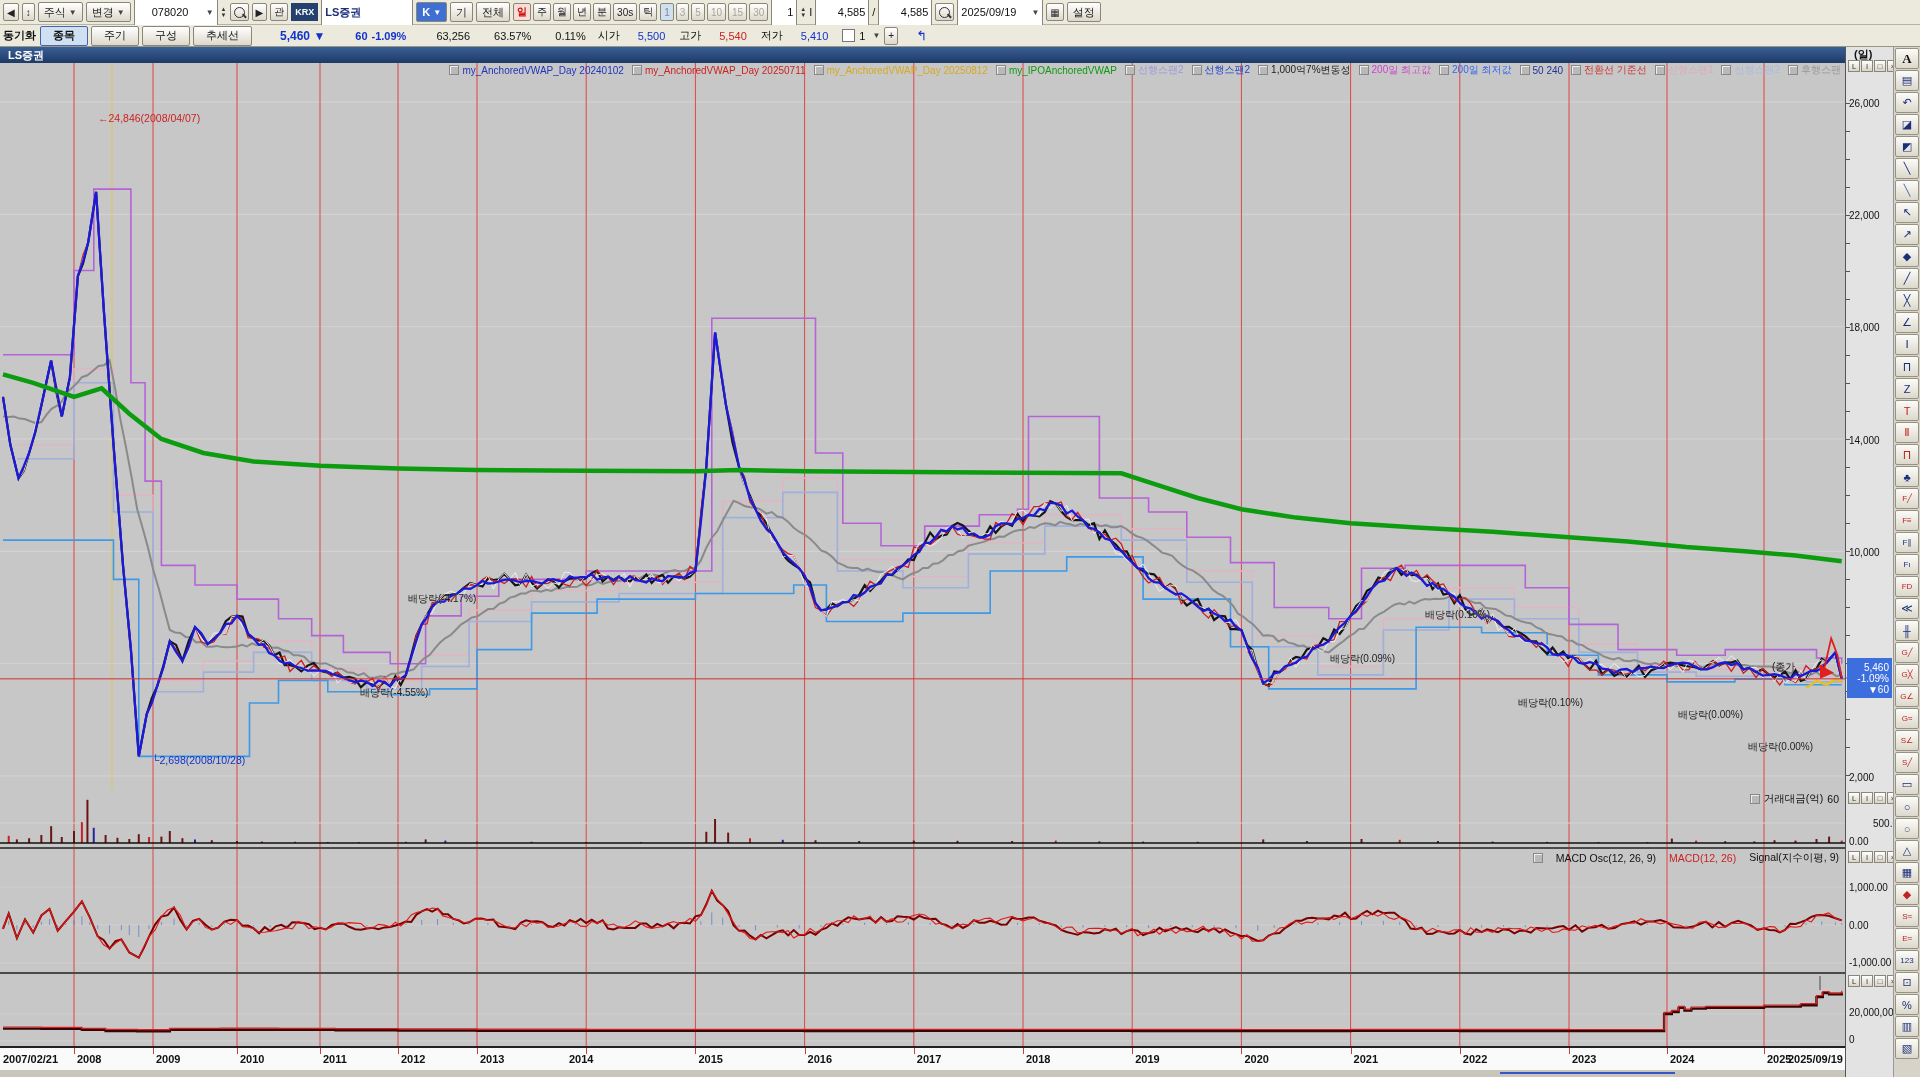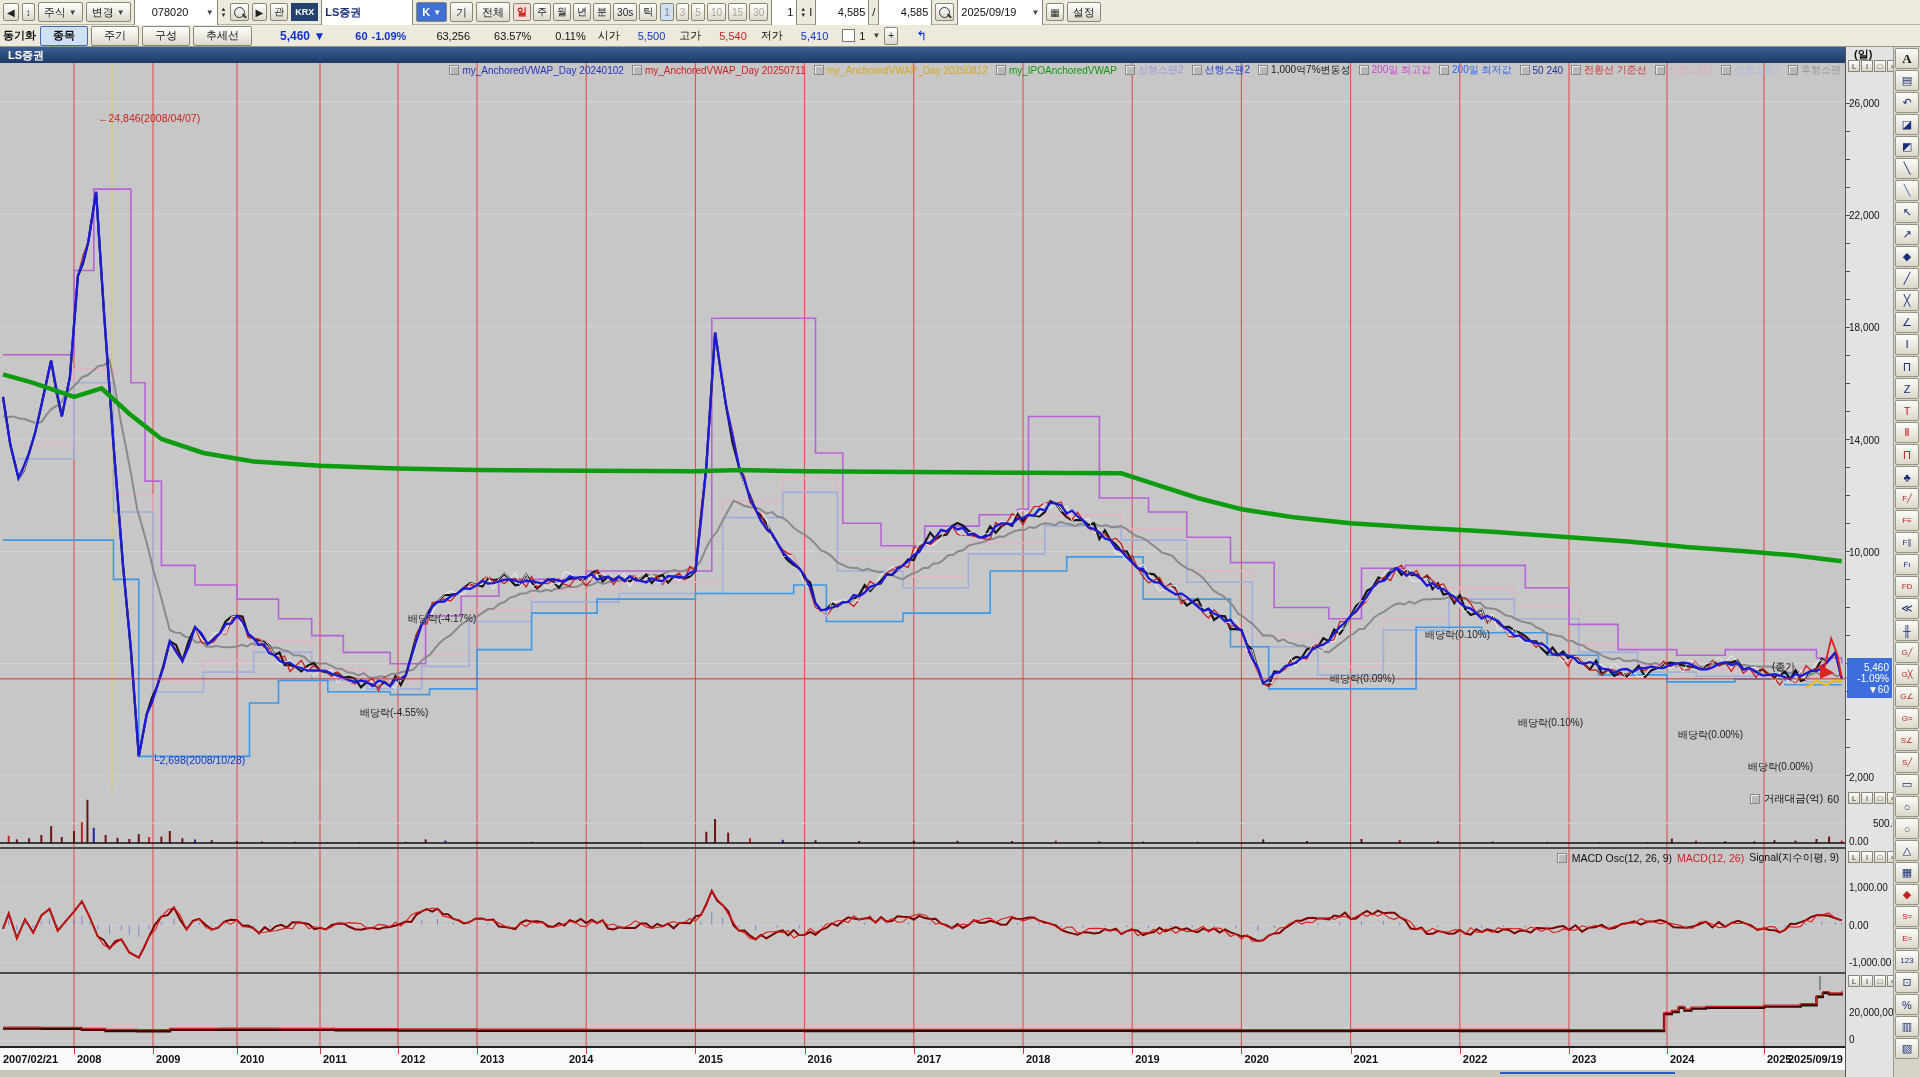--- a/index.html
+++ b/index.html
@@ -39,21 +39,21 @@
   .panel{background:#c7c7c7;}
   #main-panel{left:0;top:63px;width:1845px;height:727px;}
   #vol-panel{left:0;top:790px;width:1845px;height:57px;}
   #macd-panel{left:0;top:849px;width:1845px;height:123px;}
   #shares-panel{left:0;top:974px;width:1845px;height:72px;}
   .sep{left:0;width:1845px;background:#4a4a4a;height:2px;}
   #legend-row{left:0;top:63px;width:1841px;height:14px;display:flex;justify-content:flex-end;align-items:center;
               gap:8px;font-size:10px;pointer-events:auto;}
   .lg-item{display:inline-flex;align-items:center;gap:3px;white-space:nowrap;}
   .lg-mark{width:8px;height:8px;background:#b9b9b9;border:1px solid #888;box-shadow:inset 1px 1px 0 #eee;}
-  .evt{position:absolute;font-size:10px;color:#222;white-space:nowrap;text-shadow:0 0 2px #c7c7c7;margin-top:20px;}
+  .evt{position:absolute;font-size:10px;color:#222;white-space:nowrap;text-shadow:0 0 2px #c7c7c7;}
   .callout{position:absolute;font-size:10.5px;white-space:nowrap;}
   
   #axis-col{left:1845px;top:47px;width:48px;height:1030px;background:#e3e3e3;border-left:1px solid #555;box-sizing:border-box;}
   .axis-label{position:absolute;left:3px;font-size:10px;color:#111;white-space:nowrap;transform:translateY(-50%);}
   .axis-tickmarks{position:absolute;left:0;width:4px;}
   .unit-label{position:absolute;left:8px;top:0px;font-weight:bold;font-size:11px;}
   .winbtns{position:absolute;display:flex;gap:1px;left:2px;}
   .wb{width:10px;height:10px;font-size:7.5px;display:inline-flex;align-items:center;justify-content:center;
       background:linear-gradient(#fff,#d8d4c8);border:1px solid #8a8778;color:#333;}
   #price-tag{position:absolute;left:1px;width:45px;height:40px;background:#3d6ede;color:#fff;font-size:10px;
@@ -502,21 +502,21 @@
         <line x1="1744.5999999999956" y1="76" x2="1744.5999999999956" y2="75.3" stroke="#5577cc" stroke-width="1" opacity="0.7"></line>
         <line x1="1764" y1="76" x2="1764" y2="77.26" stroke="#5577cc" stroke-width="1" opacity="0.7"></line>
         <line x1="1785.000000000006" y1="76" x2="1785.000000000006" y2="77.82" stroke="#5577cc" stroke-width="1" opacity="0.7"></line>
         <line x1="1806.0000000000118" y1="76" x2="1806.0000000000118" y2="74.18" stroke="#5577cc" stroke-width="1" opacity="0.7"></line>
         <line x1="1821.7499999999984" y1="76" x2="1821.7499999999984" y2="72.36" stroke="#5577cc" stroke-width="1" opacity="0.7"></line>
         <line x1="1835.4000000000108" y1="76" x2="1835.4000000000108" y2="73.48" stroke="#5577cc" stroke-width="1" opacity="0.7"></line>
         <line x1="1841.7000000000053" y1="76" x2="1841.7000000000053" y2="74.32" stroke="#5577cc" stroke-width="1" opacity="0.7"></line>
         <polyline points="3.0,79.8 8.7,64.6 16.9,89.3 25.0,70.3 33.2,83.6 41.4,66.5 49.5,60.0 57.7,81.7 65.8,72.2 74.0,62.7 81.9,52.4 89.8,68.4 97.7,87.4 103.6,90.9 109.6,99.6 115.5,92.2 121.4,90.4 129.3,103.4 138.8,108.7 143.9,98.9 149.1,87.4 155.2,75.4 161.4,67.6 167.7,66.1 174.0,58.5 180.3,70.9 186.6,80.6 192.9,71.9 199.2,69.9 205.5,75.7 211.8,80.6 218.1,78.7 224.4,72.6 230.7,70.7 237.0,71.1 242.5,76.7 248.1,76.5 253.6,79.4 259.1,84.3 264.7,78.2 270.2,82.1 275.7,77.3 281.3,75.8 286.8,78.7 292.3,73.2 297.9,73.5 303.4,74.1 308.9,75.2 314.5,80.1 320.0,78.7 325.8,80.5 331.7,76.0 337.5,74.7 343.4,74.5 349.2,77.8 355.1,80.2 360.9,80.7 366.8,79.4 372.6,78.7 378.5,80.3 384.4,78.4 390.2,77.9 395.4,76.5 400.7,74.7 405.9,72.6 411.2,73.0 416.4,65.6 421.7,62.3 427.0,60.1 432.2,62.6 437.5,59.7 442.8,65.0 448.0,65.3 453.3,69.9 458.6,71.3 463.8,74.4 469.1,73.3 475.4,69.7 481.6,69.6 487.9,71.1 493.4,70.6 498.8,77.5 504.3,78.1 509.8,78.7 515.2,80.2 520.7,73.9 526.1,71.3 531.6,72.6 537.1,72.3 542.5,73.2 548.0,77.1 553.4,77.9 558.9,74.2 564.4,76.6 569.8,71.1 575.3,73.3 580.7,70.0 586.2,74.1 591.7,70.6 597.1,74.1 602.6,71.3 608.0,79.6 613.5,80.5 619.0,78.3 624.4,79.1 629.9,78.9 635.3,78.9 640.8,74.5 646.3,74.5 651.7,78.8 657.2,74.9 662.6,77.5 668.1,74.7 673.6,79.3 679.0,74.2 684.5,73.7 689.9,74.5 695.4,67.3 700.9,66.1 706.3,55.3 711.8,41.8 717.2,51.5 722.7,56.2 728.2,62.4 733.6,76.4 739.1,81.7 744.5,81.6 750.0,86.7 755.5,90.4 760.9,86.0 766.4,89.3 771.8,86.2 777.3,82.8 782.8,81.3 788.2,86.4 793.7,81.1 799.1,85.9 804.6,86.0 810.1,82.9 815.5,85.7 821.0,80.9 826.4,78.9 831.9,74.4 837.4,76.8 842.8,71.8 848.3,68.3 853.7,69.6 859.2,70.4 864.7,69.5 870.1,69.1 875.6,73.5 881.0,68.2 886.5,72.6 892.0,72.1 897.4,67.2 902.9,67.7 908.3,68.0 913.8,70.5 919.3,66.8 924.7,69.1 930.2,69.9 935.6,69.7 941.1,74.7 946.6,76.1 952.0,79.4 957.5,75.1 962.9,79.0 968.4,76.2 973.9,71.1 979.3,73.8 984.8,73.7 990.2,71.8 995.7,73.3 1001.2,75.7 1006.6,75.5 1012.1,68.7 1017.5,69.9 1023.0,69.8 1028.5,68.6 1033.9,68.5 1039.4,71.8 1044.8,73.1 1050.3,74.9 1055.8,76.5 1061.2,80.9 1066.7,83.0 1072.1,84.4 1077.6,85.8 1083.1,83.2 1088.5,83.5 1094.0,84.6 1099.4,83.8 1104.9,80.2 1110.4,81.7 1115.8,79.6 1121.3,85.1 1126.7,82.1 1132.2,80.8 1137.7,81.7 1143.1,86.0 1148.6,84.0 1154.0,83.0 1159.5,78.8 1165.0,82.3 1170.4,80.2 1175.9,78.1 1181.3,80.7 1186.8,79.3 1192.3,82.1 1197.7,83.2 1203.2,79.6 1208.6,81.8 1214.1,79.4 1219.6,83.5 1225.0,80.3 1230.5,83.4 1235.9,85.1 1241.4,87.2 1246.9,86.8 1252.3,89.5 1257.8,92.0 1263.2,91.2 1268.7,86.5 1274.2,84.4 1279.6,84.1 1285.1,79.1 1290.5,75.7 1296.0,71.8 1301.5,71.7 1306.9,69.3 1312.4,68.7 1317.8,69.5 1323.3,69.4 1328.8,70.4 1334.2,66.6 1339.7,67.6 1345.1,63.7 1350.6,70.0 1356.1,69.5 1361.5,65.0 1367.0,61.8 1372.4,65.3 1377.9,61.6 1383.4,64.2 1388.8,63.7 1394.3,63.8 1399.7,68.0 1405.2,71.3 1410.7,79.5 1416.1,80.2 1421.6,78.7 1427.0,85.0 1432.5,84.8 1438.0,82.1 1443.4,83.1 1448.9,84.8 1454.3,84.4 1459.8,80.9 1465.3,84.6 1470.7,85.6 1476.2,80.2 1481.6,83.2 1487.1,80.4 1492.6,81.8 1498.0,83.3 1503.5,80.2 1508.9,81.0 1514.4,84.4 1519.9,81.6 1525.3,81.7 1530.8,83.7 1536.2,79.0 1541.7,79.2 1547.2,79.4 1552.6,79.2 1558.1,77.7 1563.5,77.1 1569.0,80.9 1575.5,76.2 1582.1,82.7 1588.6,78.7 1595.1,78.2 1601.7,75.8 1608.2,79.8 1614.7,79.0 1621.3,75.2 1627.8,74.1 1634.3,72.3 1640.9,75.6 1647.4,72.6 1653.9,72.3 1660.5,71.0 1667.0,73.3 1673.5,78.3 1679.9,78.4 1686.4,78.7 1692.9,77.6 1699.3,75.2 1705.8,72.6 1712.3,78.4 1718.7,73.1 1725.2,77.9 1731.7,73.8 1738.1,71.8 1744.6,74.1 1751.1,76.4 1757.5,81.0 1764.0,79.4 1769.3,81.0 1774.5,81.2 1779.8,83.4 1785.0,80.9 1790.3,74.8 1795.5,75.0 1800.8,73.1 1806.0,71.1 1811.3,67.9 1816.5,66.3 1821.7,66.1 1828.6,66.8 1835.4,69.2 1841.7,71.4" fill="none" stroke="#7a0000" stroke-width="2"></polyline>
         <polyline points="3.0,79.8 8.7,64.6 16.9,89.3 25.0,70.3 33.2,83.6 41.4,66.5 49.5,60.0 57.7,81.7 65.8,72.2 74.0,62.7 81.9,52.4 89.8,68.4 97.7,87.4 103.6,95.8 109.6,99.6 115.5,94.4 121.4,90.4 129.3,103.4 138.8,108.7 143.9,97.5 149.1,87.4 155.2,80.9 161.4,67.6 167.7,61.0 174.0,58.5 180.3,66.4 186.6,80.6 192.9,72.6 199.2,69.9 205.5,78.4 211.8,80.6 218.1,78.3 224.4,72.6 230.7,75.4 237.0,71.1 242.5,77.7 248.1,78.3 253.6,79.4 259.1,83.5 264.7,83.3 270.2,82.1 275.7,81.8 281.3,80.4 286.8,78.7 292.3,79.9 297.9,72.5 303.4,74.1 308.9,79.6 314.5,77.7 320.0,78.7 325.8,80.5 331.7,78.1 337.5,73.8 343.4,74.5 349.2,73.6 355.1,74.1 360.9,74.5 366.8,79.4 372.6,78.9 378.5,75.4 384.4,76.1 390.2,77.9 395.4,73.1 400.7,77.0 405.9,72.6 411.2,65.9 416.4,63.4 421.7,62.3 427.0,61.0 432.2,59.0 437.5,59.7 442.8,66.9 448.0,68.2 453.3,69.9 458.6,70.9 463.8,73.8 469.1,73.3 475.4,70.0 481.6,70.1 487.9,71.1 493.4,71.2 498.8,74.1 504.3,76.7 509.8,78.7 515.2,78.7 520.7,74.3 526.1,77.5 531.6,72.6 537.1,74.1 542.5,73.5 548.0,78.4 553.4,77.9 558.9,77.0 564.4,74.8 569.8,72.4 575.3,73.3 580.7,77.1 586.2,77.6 591.7,72.5 597.1,74.1 602.6,72.2 608.0,76.2 613.5,75.0 619.0,78.3 624.4,78.2 629.9,76.0 635.3,71.8 640.8,74.5 646.3,77.9 651.7,79.4 657.2,78.5 662.6,77.5 668.1,74.2 673.6,72.6 679.0,74.4 684.5,73.7 689.9,69.5 695.4,72.4 700.9,66.1 706.3,56.6 711.8,41.8 717.2,50.1 722.7,56.2 728.2,65.1 733.6,73.6 739.1,81.7 744.5,83.7 750.0,89.5 755.5,90.4 760.9,86.4 766.4,83.2 771.8,82.7 777.3,82.8 782.8,83.6 788.2,81.6 793.7,89.0 799.1,85.9 804.6,85.7 810.1,79.5 815.5,83.4 821.0,80.9 826.4,75.0 831.9,74.7 837.4,71.7 842.8,71.8 848.3,73.5 853.7,66.8 859.2,70.7 864.7,69.5 870.1,67.1 875.6,74.4 881.0,68.9 886.5,72.6 892.0,69.7 897.4,73.2 902.9,72.8 908.3,68.0 913.8,66.5 919.3,65.0 924.7,65.9 930.2,69.9 935.6,75.2 941.1,73.9 946.6,77.5 952.0,79.4 957.5,76.9 962.9,75.1 968.4,76.2 973.9,71.1 979.3,71.5 984.8,69.5 990.2,69.1 995.7,73.3 1001.2,70.3 1006.6,68.7 1012.1,67.4 1017.5,69.9 1023.0,71.9 1028.5,70.2 1033.9,69.2 1039.4,71.8 1044.8,74.4 1050.3,74.0 1055.8,77.6 1061.2,80.9 1066.7,78.2 1072.1,78.1 1077.6,83.8 1083.1,83.2 1088.5,79.5 1094.0,79.4 1099.4,79.4 1104.9,80.2 1110.4,81.1 1115.8,81.2 1121.3,84.2 1126.7,82.1 1132.2,79.4 1137.7,86.7 1143.1,83.6 1148.6,84.0 1154.0,80.2 1159.5,85.2 1165.0,80.4 1170.4,80.2 1175.9,84.3 1181.3,80.4 1186.8,82.6 1192.3,82.1 1197.7,80.3 1203.2,77.3 1208.6,83.0 1214.1,79.4 1219.6,79.0 1225.0,82.0 1230.5,87.5 1235.9,85.1 1241.4,90.0 1246.9,85.7 1252.3,92.2 1257.8,92.0 1263.2,91.4 1268.7,87.1 1274.2,84.4 1279.6,78.9 1285.1,78.2 1290.5,74.3 1296.0,71.8 1301.5,75.1 1306.9,73.1 1312.4,73.7 1317.8,69.5 1323.3,69.3 1328.8,68.6 1334.2,70.5 1339.7,67.6 1345.1,67.6 1350.6,70.0 1356.1,67.6 1361.5,65.0 1367.0,67.3 1372.4,64.6 1377.9,67.2 1383.4,64.2 1388.8,68.8 1394.3,70.3 1399.7,68.0 1405.2,69.9 1410.7,73.0 1416.1,80.2 1421.6,79.5 1427.0,82.8 1432.5,79.3 1438.0,82.1 1443.4,82.9 1448.9,83.0 1454.3,80.8 1459.8,80.9 1465.3,85.3 1470.7,78.7 1476.2,83.3 1481.6,83.2 1487.1,81.4 1492.6,83.3 1498.0,78.6 1503.5,80.2 1508.9,79.3 1514.4,79.8 1519.9,79.6 1525.3,81.7 1530.8,78.1 1536.2,79.8 1541.7,82.4 1547.2,79.4 1552.6,83.5 1558.1,82.7 1563.5,79.9 1569.0,80.9 1575.5,81.3 1582.1,76.8 1588.6,78.7 1595.1,76.4 1601.7,78.0 1608.2,79.8 1614.7,77.1 1621.3,75.8 1627.8,74.1 1634.3,74.1 1640.9,69.7 1647.4,72.6 1653.9,73.0 1660.5,74.9 1667.0,73.3 1673.5,75.1 1679.9,76.3 1686.4,78.7 1692.9,79.2 1699.3,73.2 1705.8,72.6 1712.3,75.3 1718.7,78.6 1725.2,77.9 1731.7,74.3 1738.1,74.5 1744.6,74.1 1751.1,77.7 1757.5,80.1 1764.0,79.4 1769.3,77.6 1774.5,77.9 1779.8,83.1 1785.0,80.9 1790.3,77.6 1795.5,78.3 1800.8,77.4 1806.0,71.1 1811.3,72.9 1816.5,66.3 1821.7,66.1 1828.6,63.9 1835.4,69.2 1841.7,71.4" fill="none" stroke="#e01818" stroke-width="1.1"></polyline>
       </svg>
-    <div style="position:absolute;right:6px;top:2px;display:flex;align-items:center;gap:5px;font-size:10.5px;">
+    <div style="position:absolute;right:6px;top:2px;display:flex;align-items:center;gap:13px;font-size:10.5px;">
       <span class="lg-mark"></span>
       <span>MACD Osc(12, 26, 9)</span>
       <span class="red">MACD(12, 26)</span>
       <span>Signal(지수이평, 9)</span>
     </div>
   </div>
 
   <div class="abs sep" style="top:972px;"></div>
   <div id="shares-panel" class="abs panel">
     <svg id="svg-shares" width="1845" height="72">

